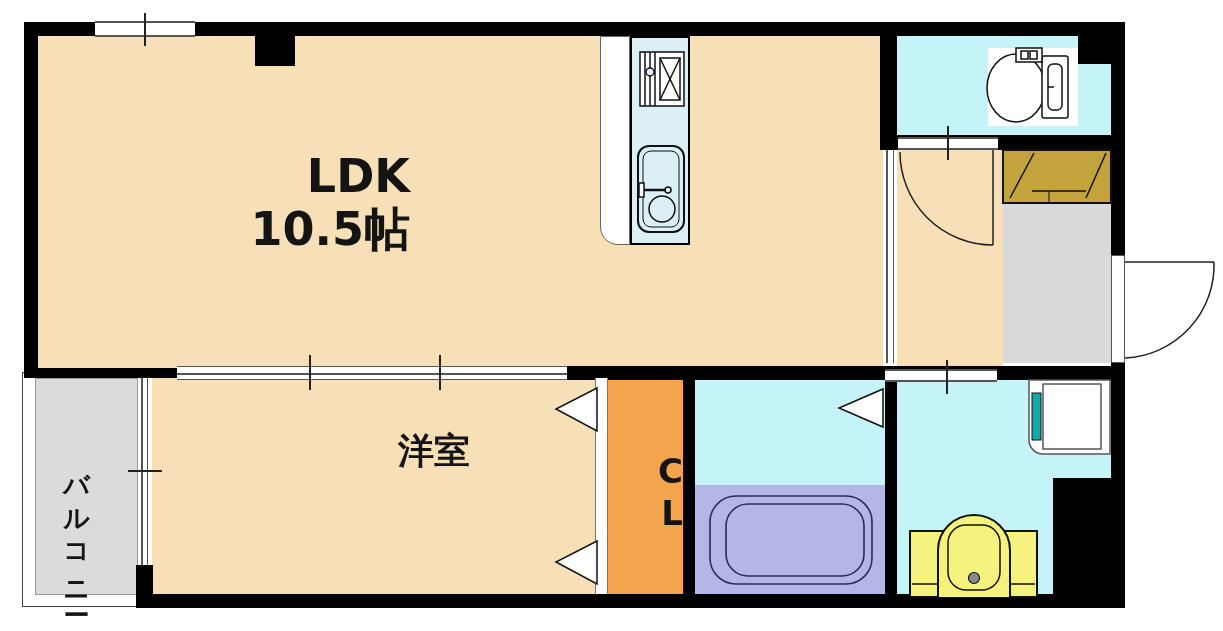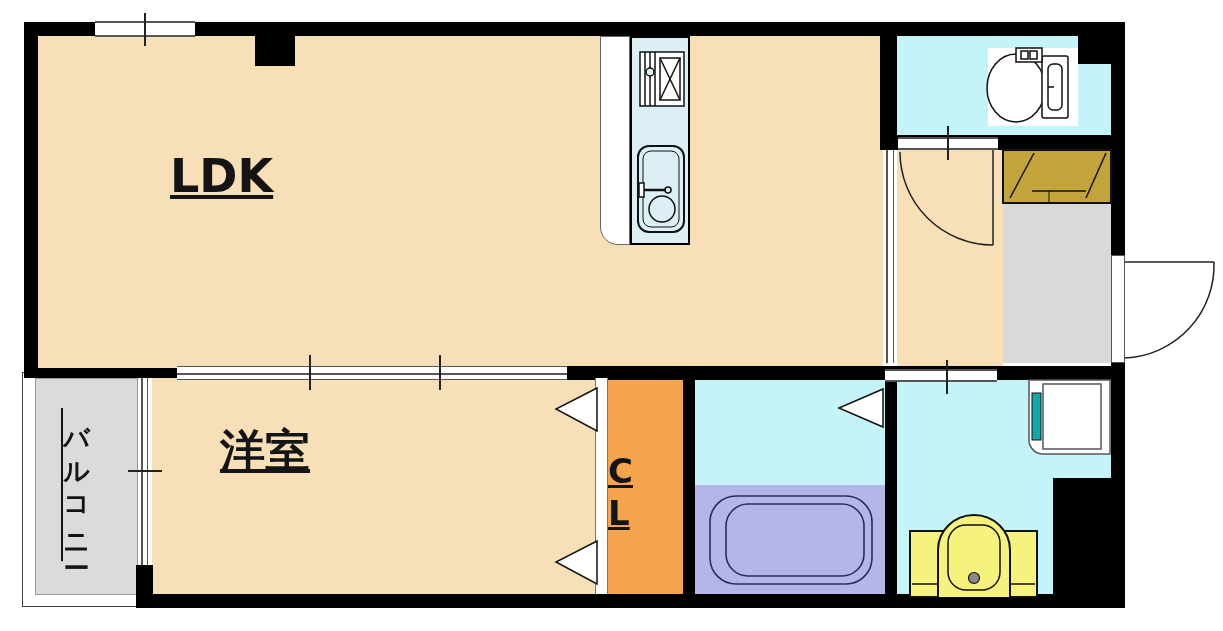--- a/index.html
+++ b/index.html
@@ -10,21 +10,21 @@
   .room{position:absolute;}
   .peach{background:#F7DFB7;}
   .cyan{background:#C5F4F8;}
   .gray{background:#D9D9D9;}
   .tick{position:absolute;background:#222;}
   .doorH{position:absolute;background:#fff;border-top:2px solid #555;border-bottom:2px solid #555;box-sizing:border-box;}
   .slideH{position:absolute;background:#fff;border-top:1.5px solid #555;border-bottom:1.5px solid #555;box-sizing:border-box;}
   .slideH .mid{position:absolute;left:0;right:0;top:50%;height:1.5px;background:#555;}
   .slideV{position:absolute;background:#fff;box-sizing:border-box;}
   .slideV .l1,.slideV .l2{position:absolute;top:0;bottom:0;width:1.5px;background:#555;}
-  .label{position:absolute;color:#141414;font-weight:600;text-align:left;text-decoration:underline;}
+  .label{position:absolute;color:#141414;font-weight:600;text-align:right;}
   svg{position:absolute;left:0;top:0;pointer-events:none;}
 </style>
 </head>
 <body>
 
 <div id="plan">
 
   <div class="room peach" style="left:38px;top:36px;width:845px;height:332px;"></div>
   <div class="room cyan" style="left:897px;top:36px;width:214px;height:99px;"></div>
   <div class="room peach" style="left:897px;top:150px;width:106px;height:218px;"></div>
@@ -161,23 +161,24 @@
       <path d="M597,541 L597,584 L556,562 Z"></path>
     </g>
 
     <g fill="#fff" stroke="#111" stroke-width="1.5">
       <path d="M883,389 L883,427 L839,408 Z"></path>
     </g>
   </svg>
 
   <div class="label" style="left:170px;top:150px;width:240px;font-size:46px;line-height:53px;">
     <div>LDK</div>
+    <div>10.5帖</div>
   </div>
 
-  <div class="label" style="left:220px;top:425px;width:250px;font-size:45px;line-height:52px;">
+  <div class="label" style="left:220px;top:425px;width:250px;font-size:36px;line-height:52px;">
     <div>洋室</div>
   </div>
 
   <div class="label" style="left:608px;top:450px;width:75px;font-size:34px;line-height:42px;white-space:pre-line;">C
 L</div>
 
   <div class="label" style="left:60px;top:408px;height:200px;font-size:26px;font-weight:600;writing-mode:vertical-rl;letter-spacing:7px;">バルコニー</div>
 
 </div>
 

